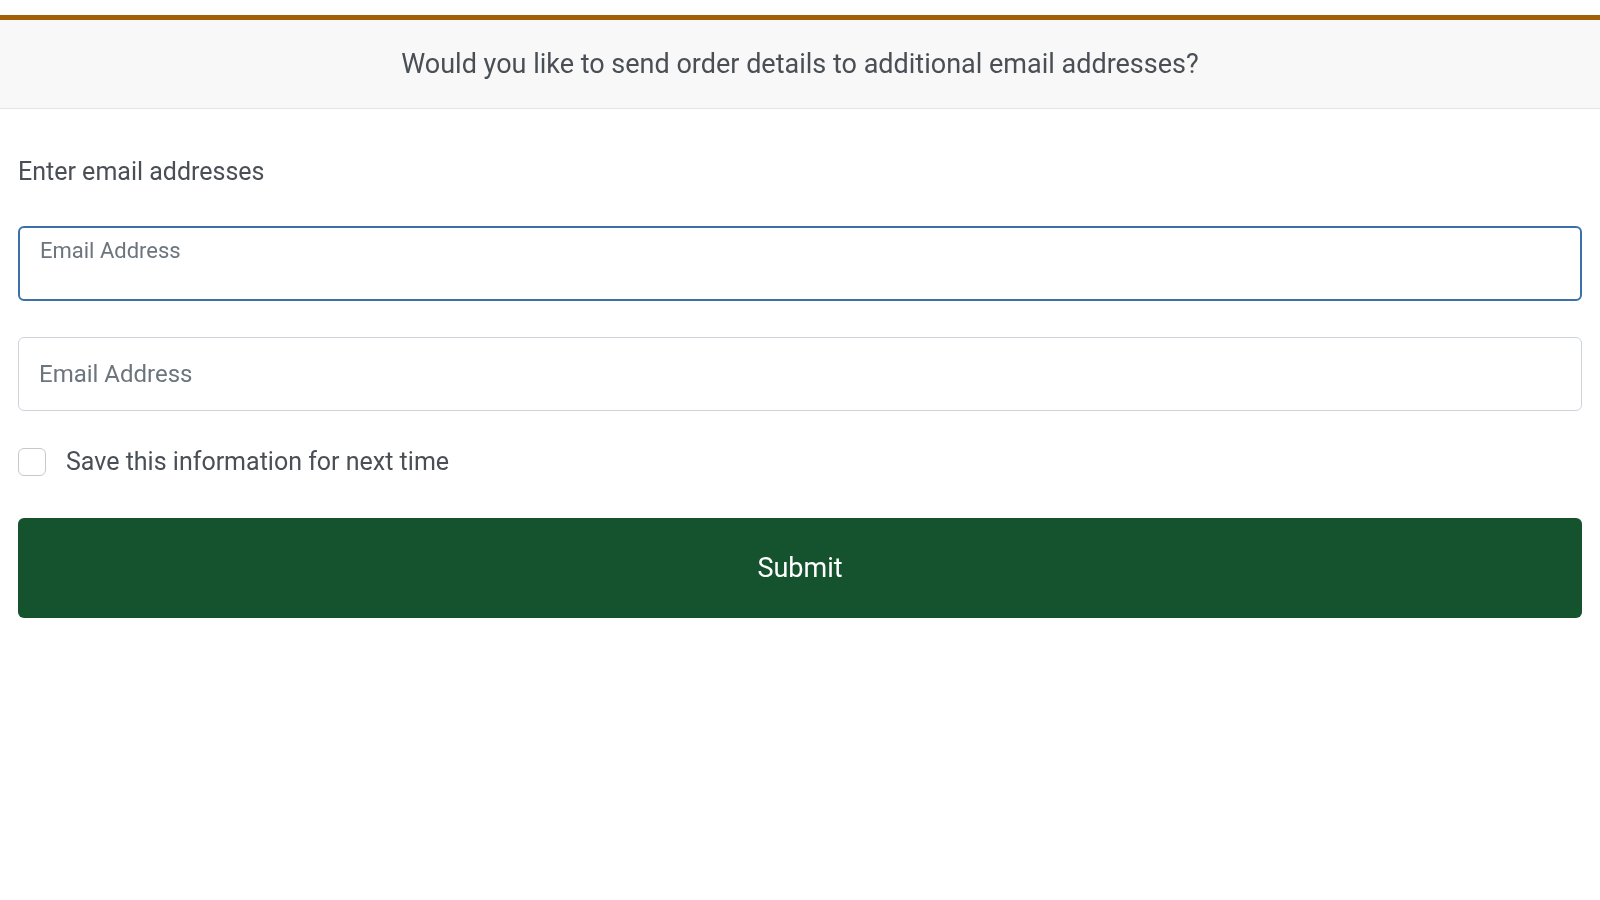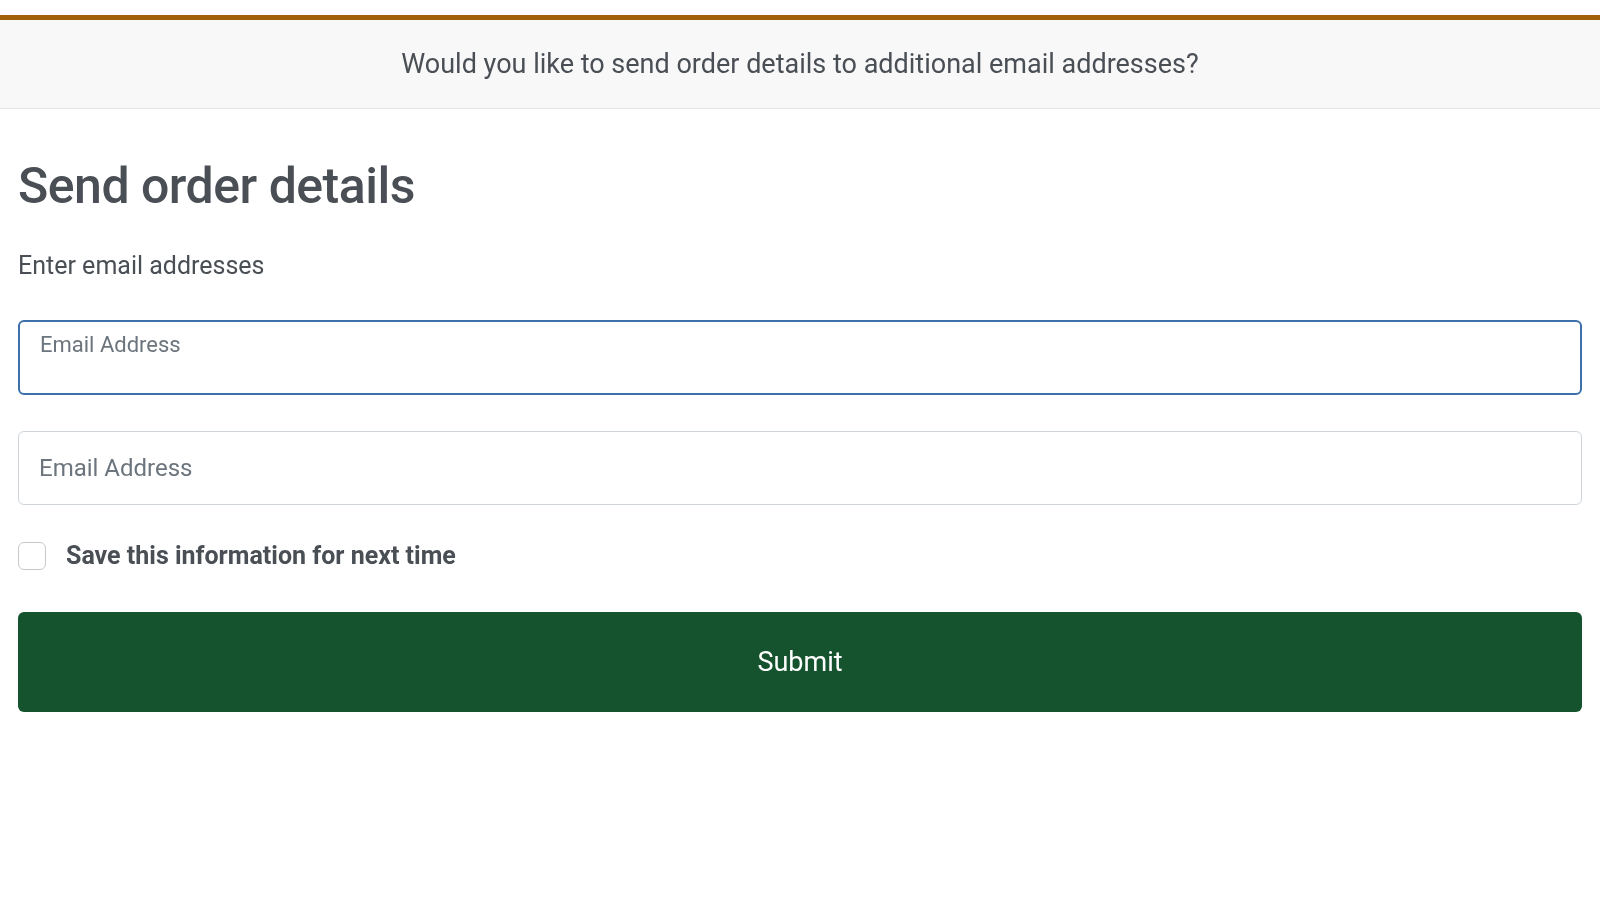--- a/index.html
+++ b/index.html
@@ -86,21 +86,21 @@
       border-radius: 6px;
       background: #fff;
       cursor: pointer;
       appearance: none;
       -webkit-appearance: none;
       flex-shrink: 0;
     }
     .checkbox-label {
       font-size: 25px;
       color: #4a4f55;
-      font-weight: 700;
+      font-weight: 400;
     }
     .submit-button {
       width: 100%;
       background: #14532d;
       color: #ffffff;
       border: none;
       border-radius: 6px;
       padding: 34px 20px;
       font-size: 27px;
       font-weight: 400;
@@ -110,21 +110,20 @@
     }
   </style>
 </head>
 <body>
 
 <div class="banner">
   <div class="banner-text">Would you like to send order details to additional email addresses?</div>
 </div>
 
 <div class="main-content">
-  <h1 class="page-title">Send order details</h1>
   <div class="subtitle">Enter email addresses</div>
 
   <div class="input-with-label">
     <span class="label-text">Email Address</span>
   </div>
 
   <div class="form-group">
     <input type="text" class="input-field" placeholder="Email Address" style="">
   </div>
 

